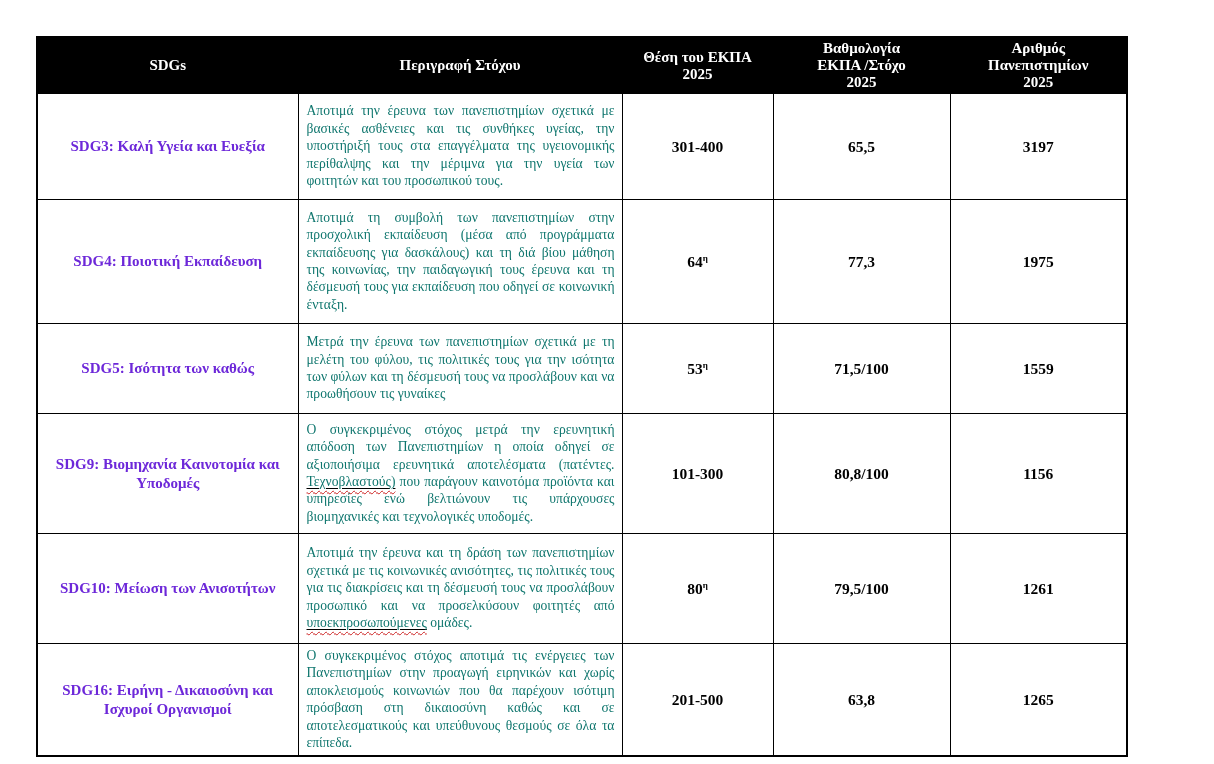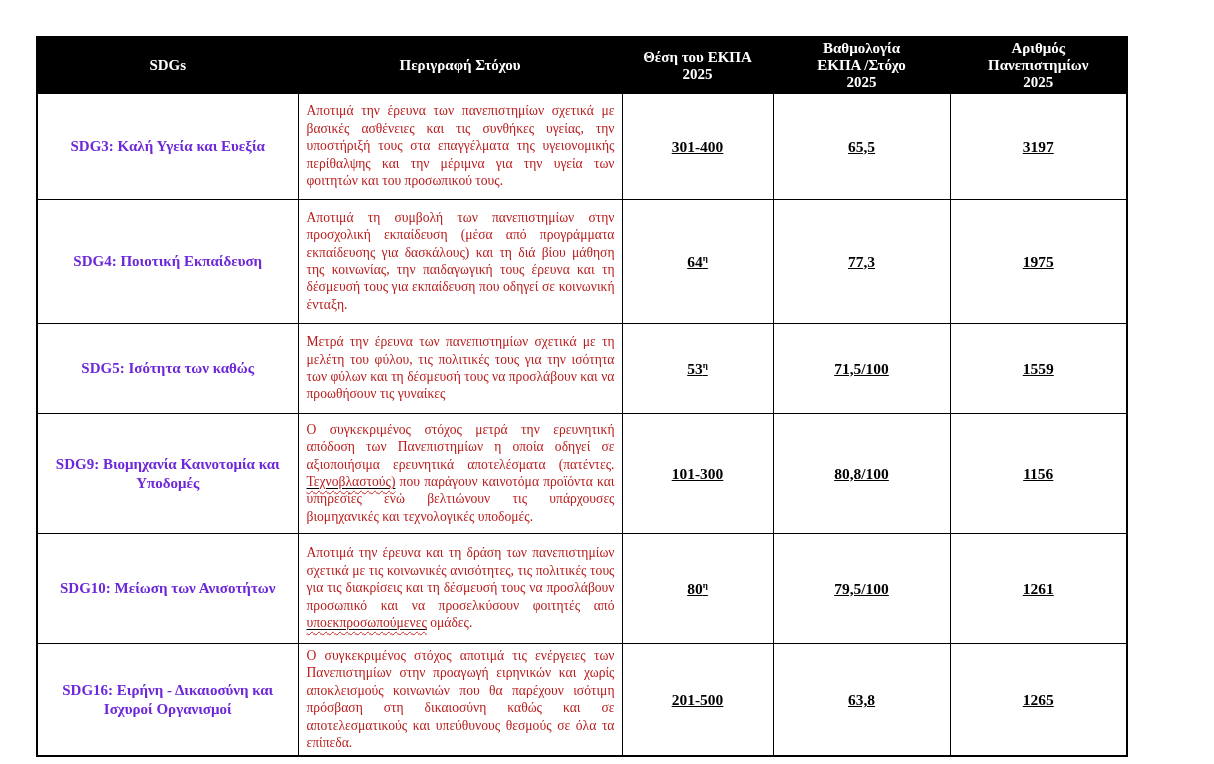--- a/index.html
+++ b/index.html
@@ -48,33 +48,32 @@
     font-size: 15px;
     line-height: 19px;
     color: #6d28d9;
     text-align: center;
     vertical-align: middle;
     padding: 2px 12px;
   }
   td.desc-cell {
     font-size: 13.6px;
     line-height: 17.4px;
-    color: #b91c1c;
+    color: #0f766e;
     text-align: justify;
     vertical-align: middle;
     padding: 3px 7px 4px 8px;
   }
   td.num-cell {
     font-weight: bold;
     font-size: 15.5px;
     color: #000000;
     text-align: center;
     vertical-align: middle;
     padding: 2px 16px;
-    text-decoration: underline;
   }
   td.num-cell sup { font-size: 9px; vertical-align: super; line-height: 0; }
   .u-solid {
     text-decoration: underline solid #000000 1px;
     text-underline-offset: 2px;
   }
   .u-wavy {
     text-decoration: underline wavy #cc2222 1px;
     text-underline-offset: 4px;
   }

